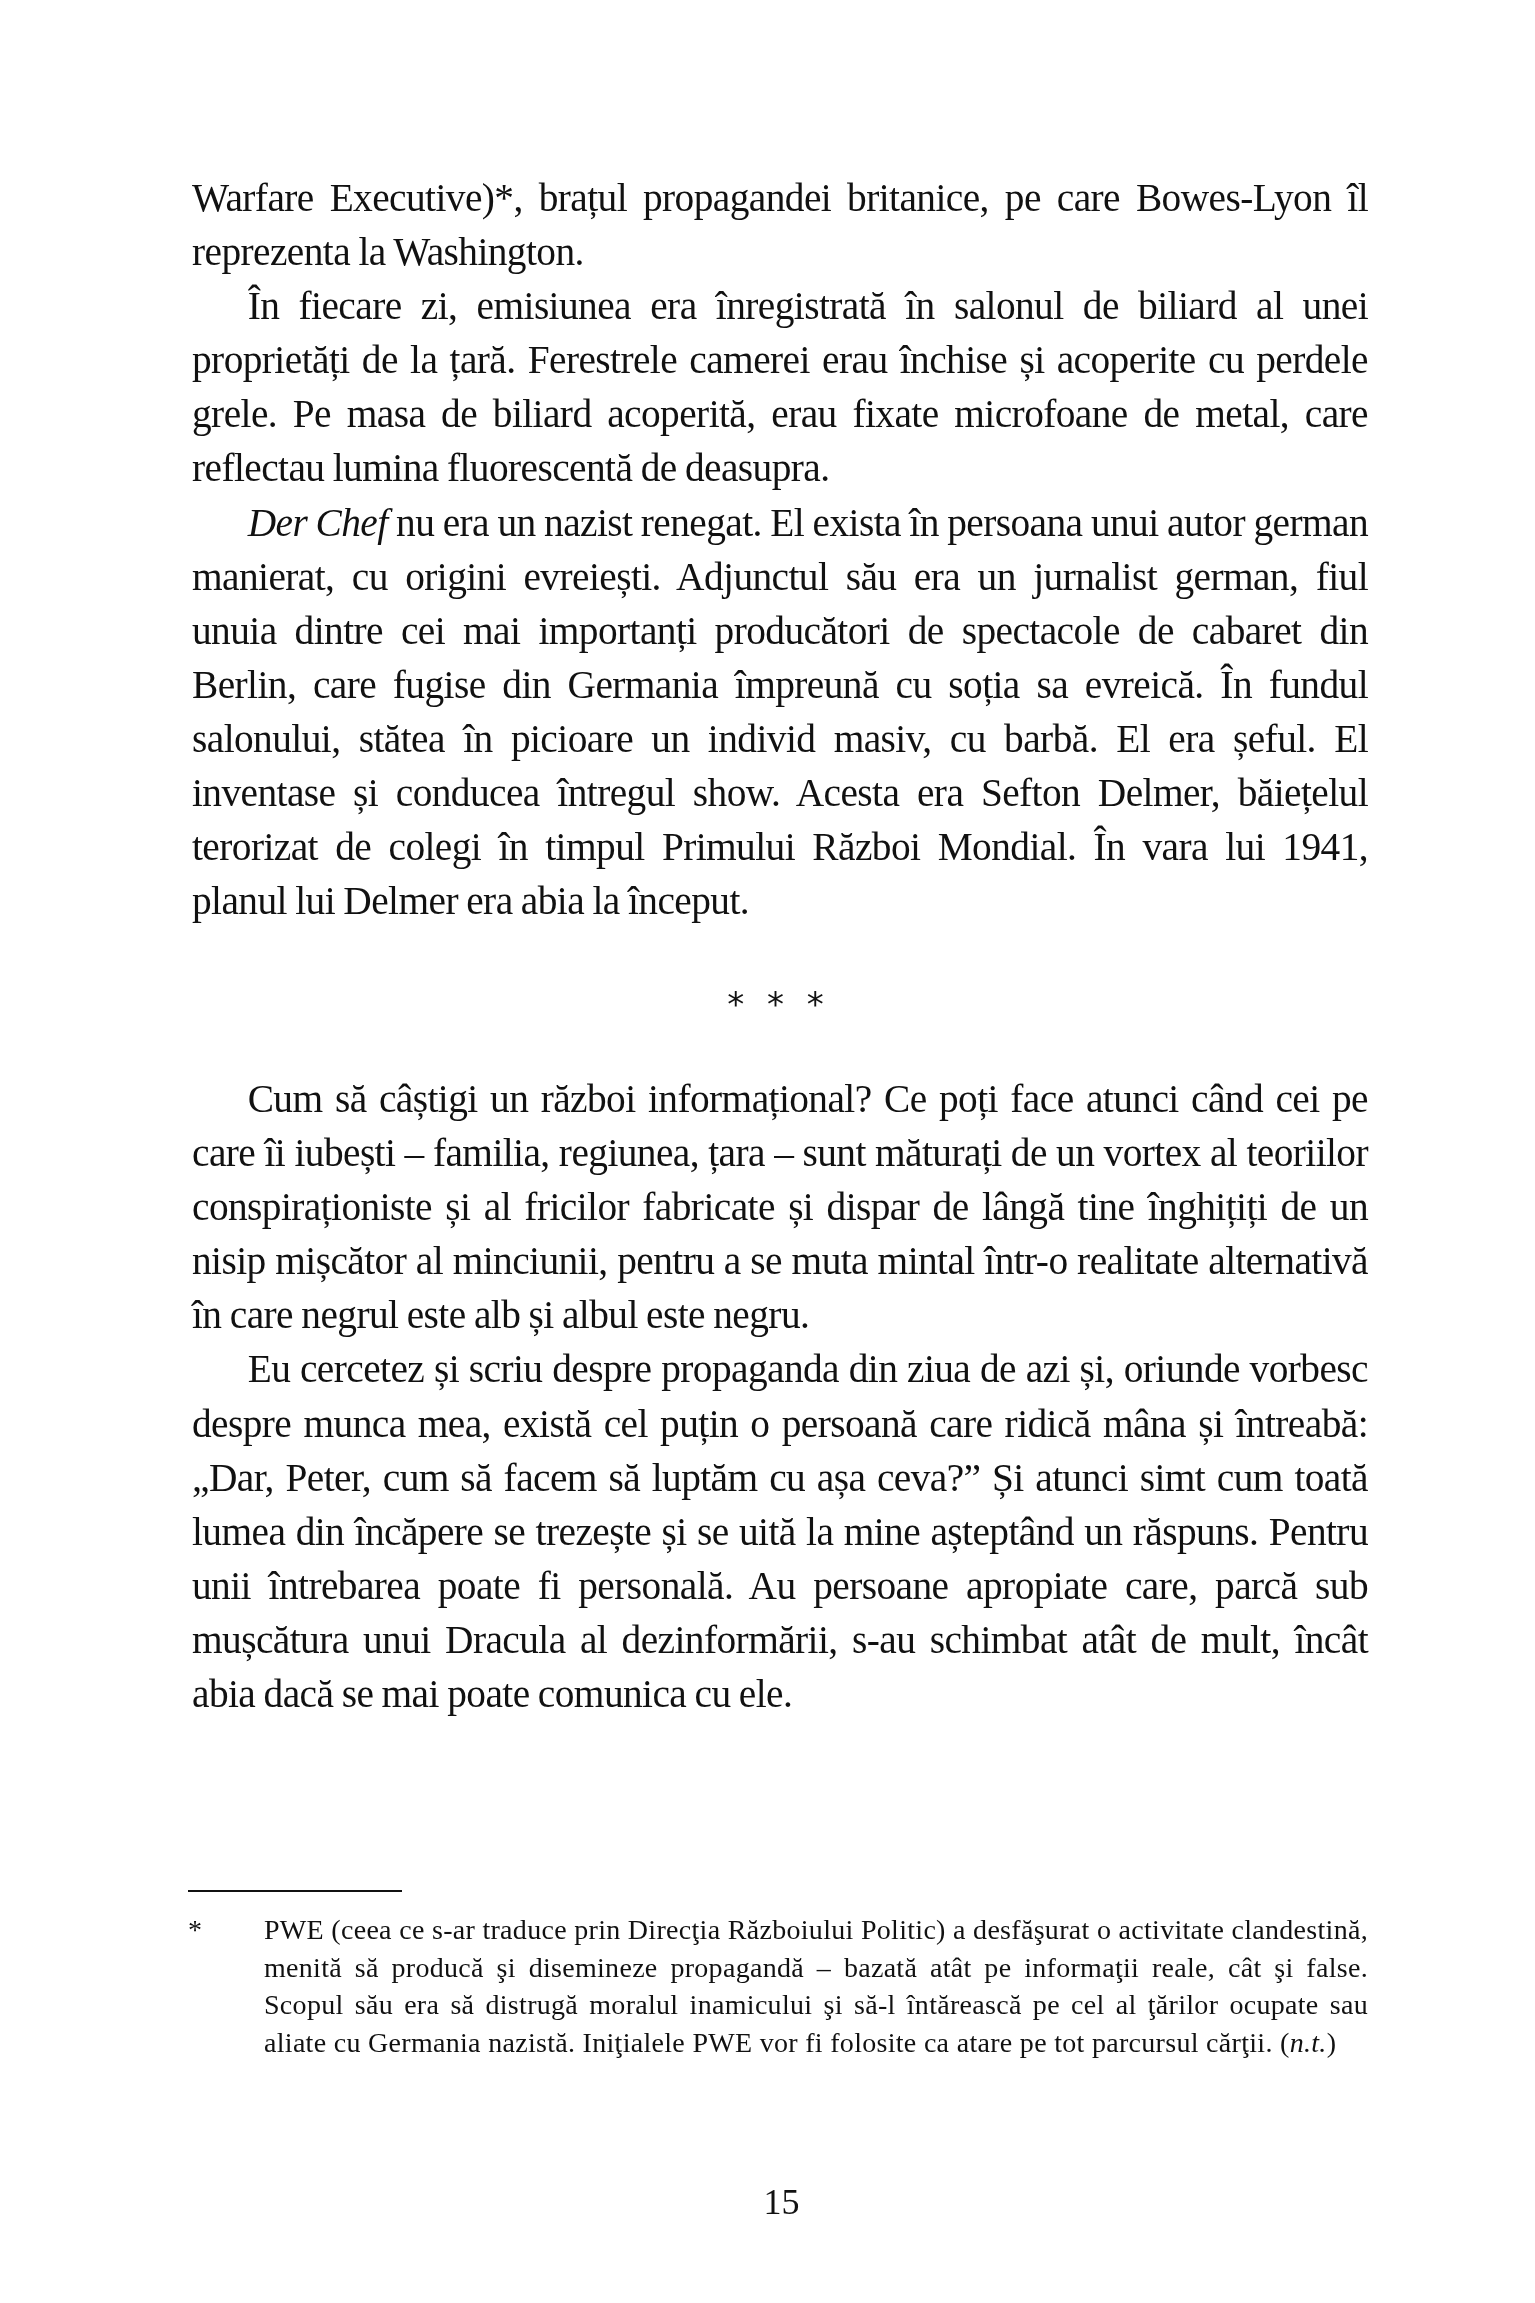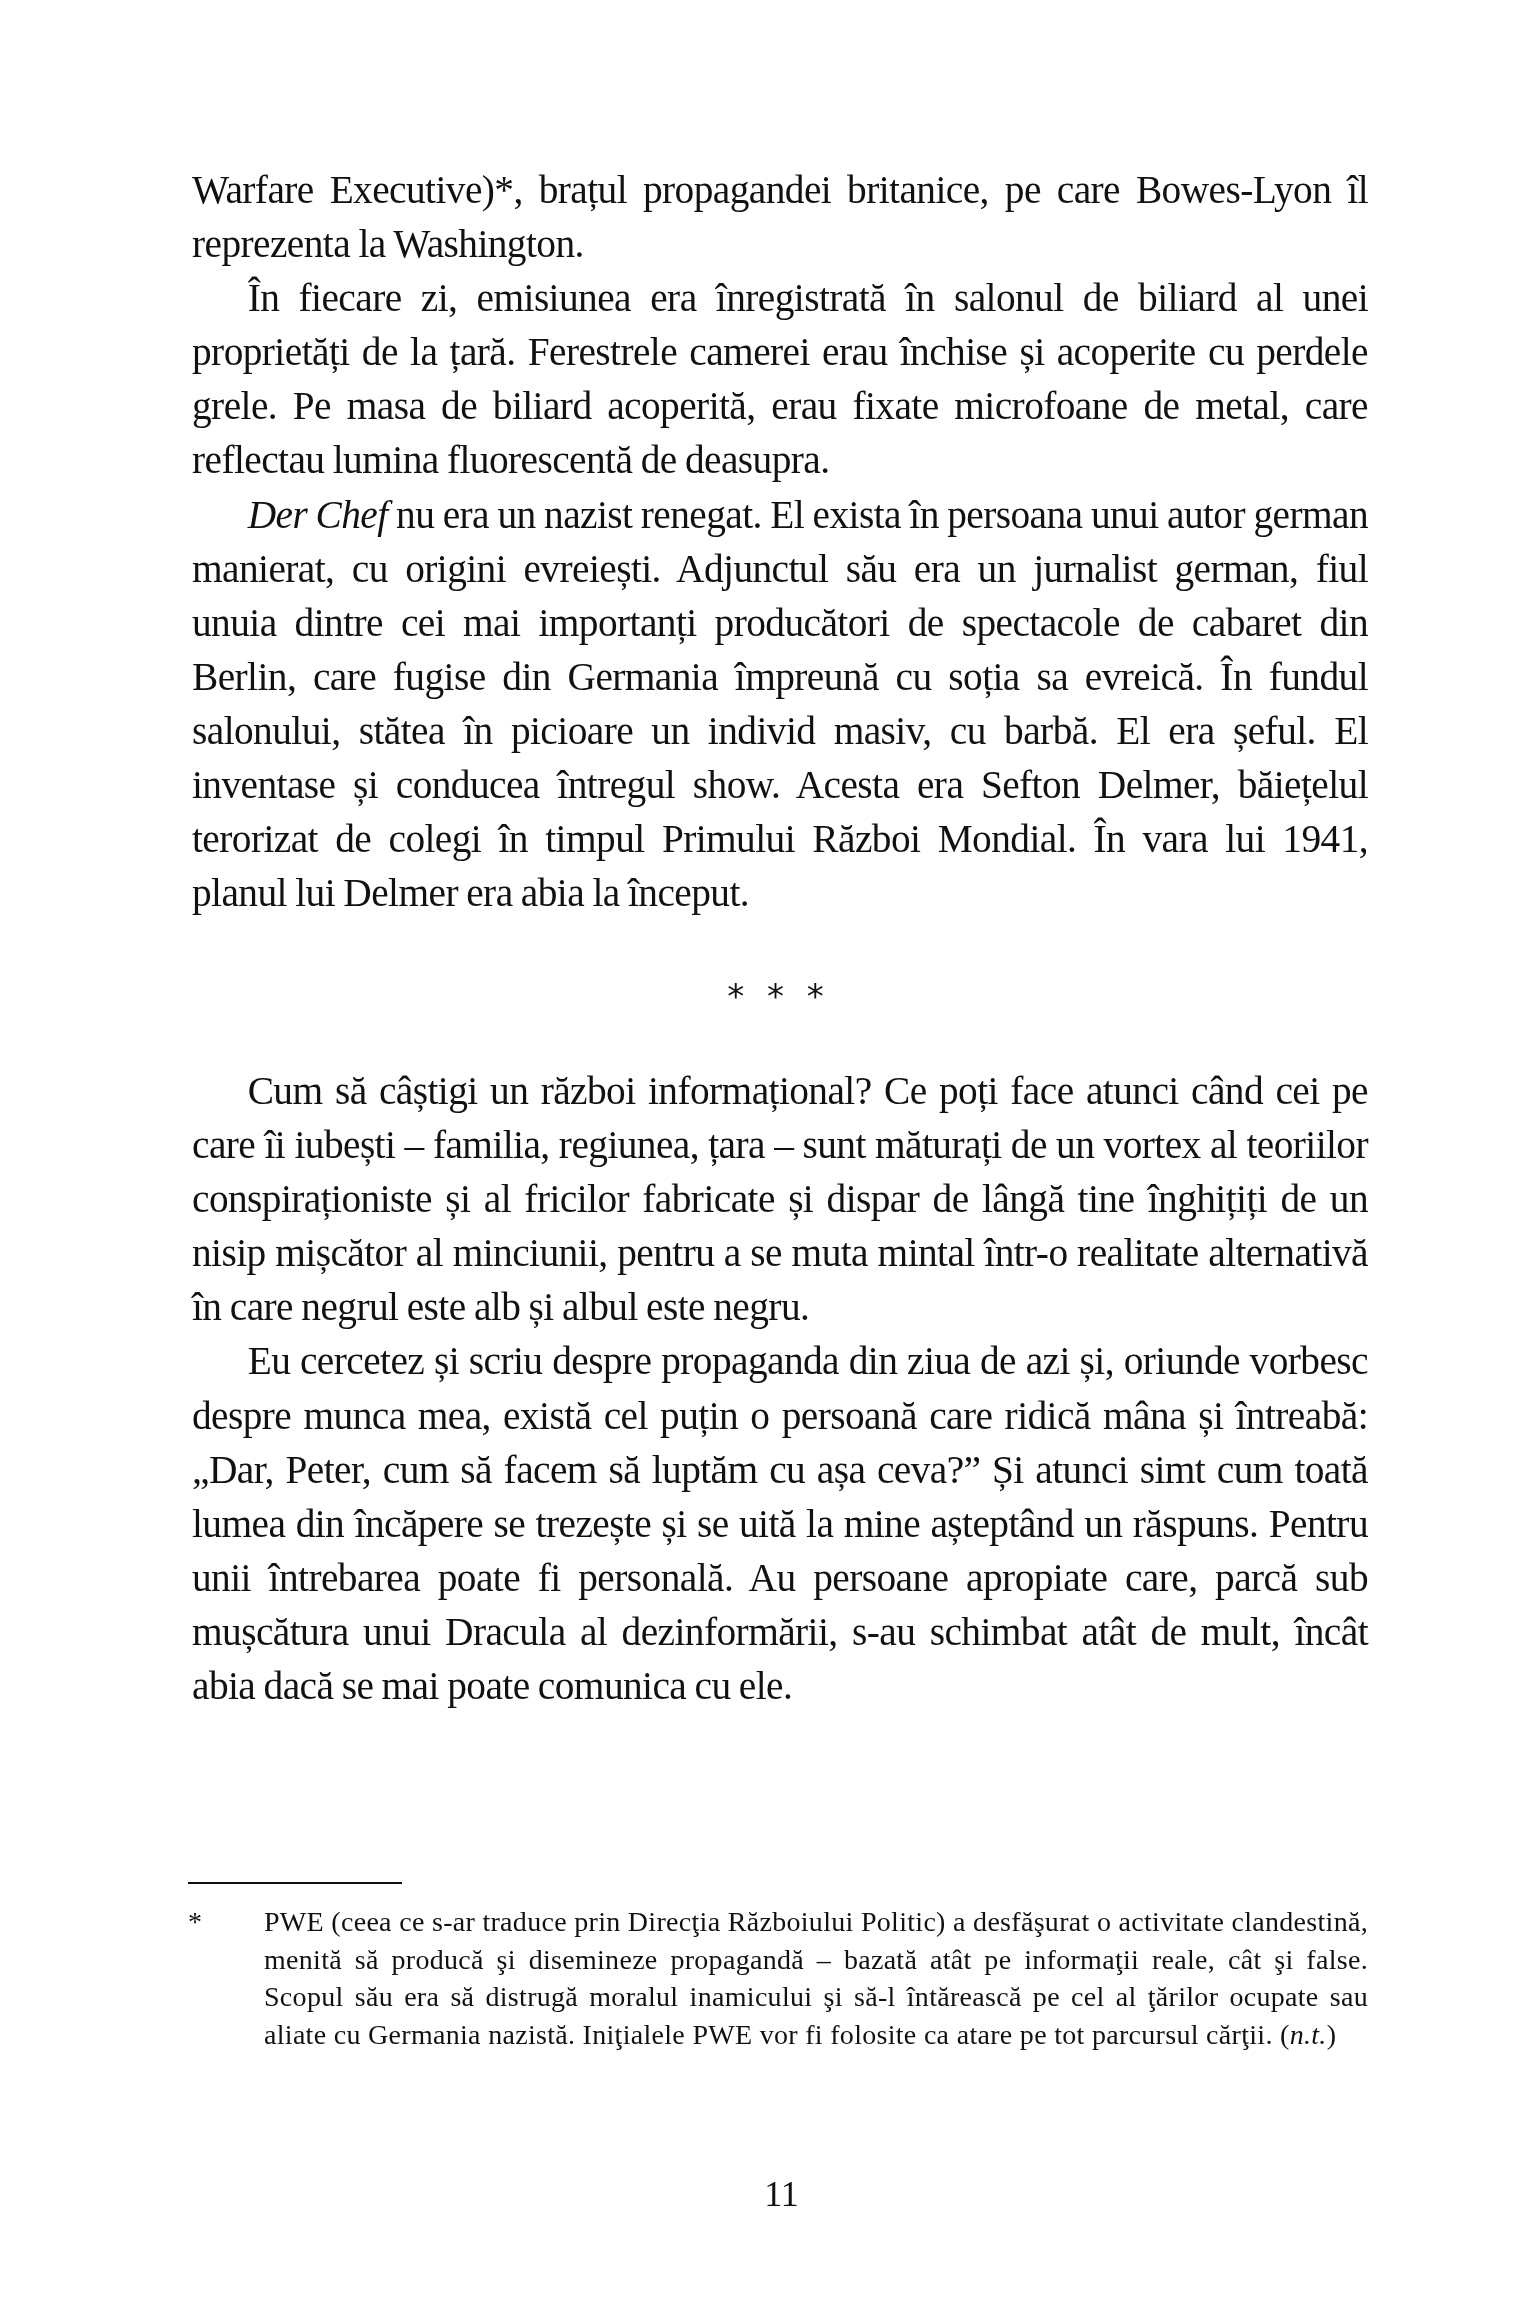--- a/index.html
+++ b/index.html
@@ -10,21 +10,21 @@
   body {
     width: 1535px;
     height: 2303px;
     position: relative;
     overflow: hidden;
     color: #111111;
     font-family: "Liberation Serif", "DejaVu Serif", serif;
   }
   .page {
     position: absolute;
-    left: 0; top: 4px;
+    left: 0; top: 12px;
     width: 1535px;
     height: 1880px;
   }
   .column {
     position: absolute;
     left: 192px;
     width: 1176px;
   }
   .body-text {
     font-size: 41px;
@@ -116,15 +116,15 @@
     <p class="indent">Eu cercetez și scriu despre propaganda din ziua de azi și, oriunde vorbesc despre munca mea, există cel puțin o persoană care ridică mâna și întreabă: „Dar, Peter, cum să facem să luptăm cu așa ceva?” Și atunci simt cum toată lumea din încăpere se trezește și se uită la mine așteptând un răspuns. Pentru unii întrebarea poate fi personală. Au persoane apropiate care, parcă sub mușcătura unui Dracula al dezinformării, s-au schimbat atât de mult, încât abia dacă se mai poate comunica cu ele.</p>
   </div>
 
   <div class="footnote-rule"></div>
 
   <div class="footnote">
     <span class="marker">*</span>
     <div class="fn-text"><span>PWE (ceea ce s-ar traduce prin Direcţia Războiului Politic) a desfăşurat o activitate clandestină, menită să producă şi disemineze propagandă – bazată atât pe informaţii reale, cât şi false. Scopul său era să distrugă moralul inamicului şi să-l întărească pe cel al ţărilor ocupate sau aliate cu Germania nazistă. Iniţialele PWE vor fi folosite ca atare pe tot parcursul cărţii. </span><span>(</span><i>n.t.</i><span>)</span></div>
   </div>
 
-  <div class="page-number">11</div>
+  <div class="page-number">15</div>
 
 </div>
 
 </body></html>

